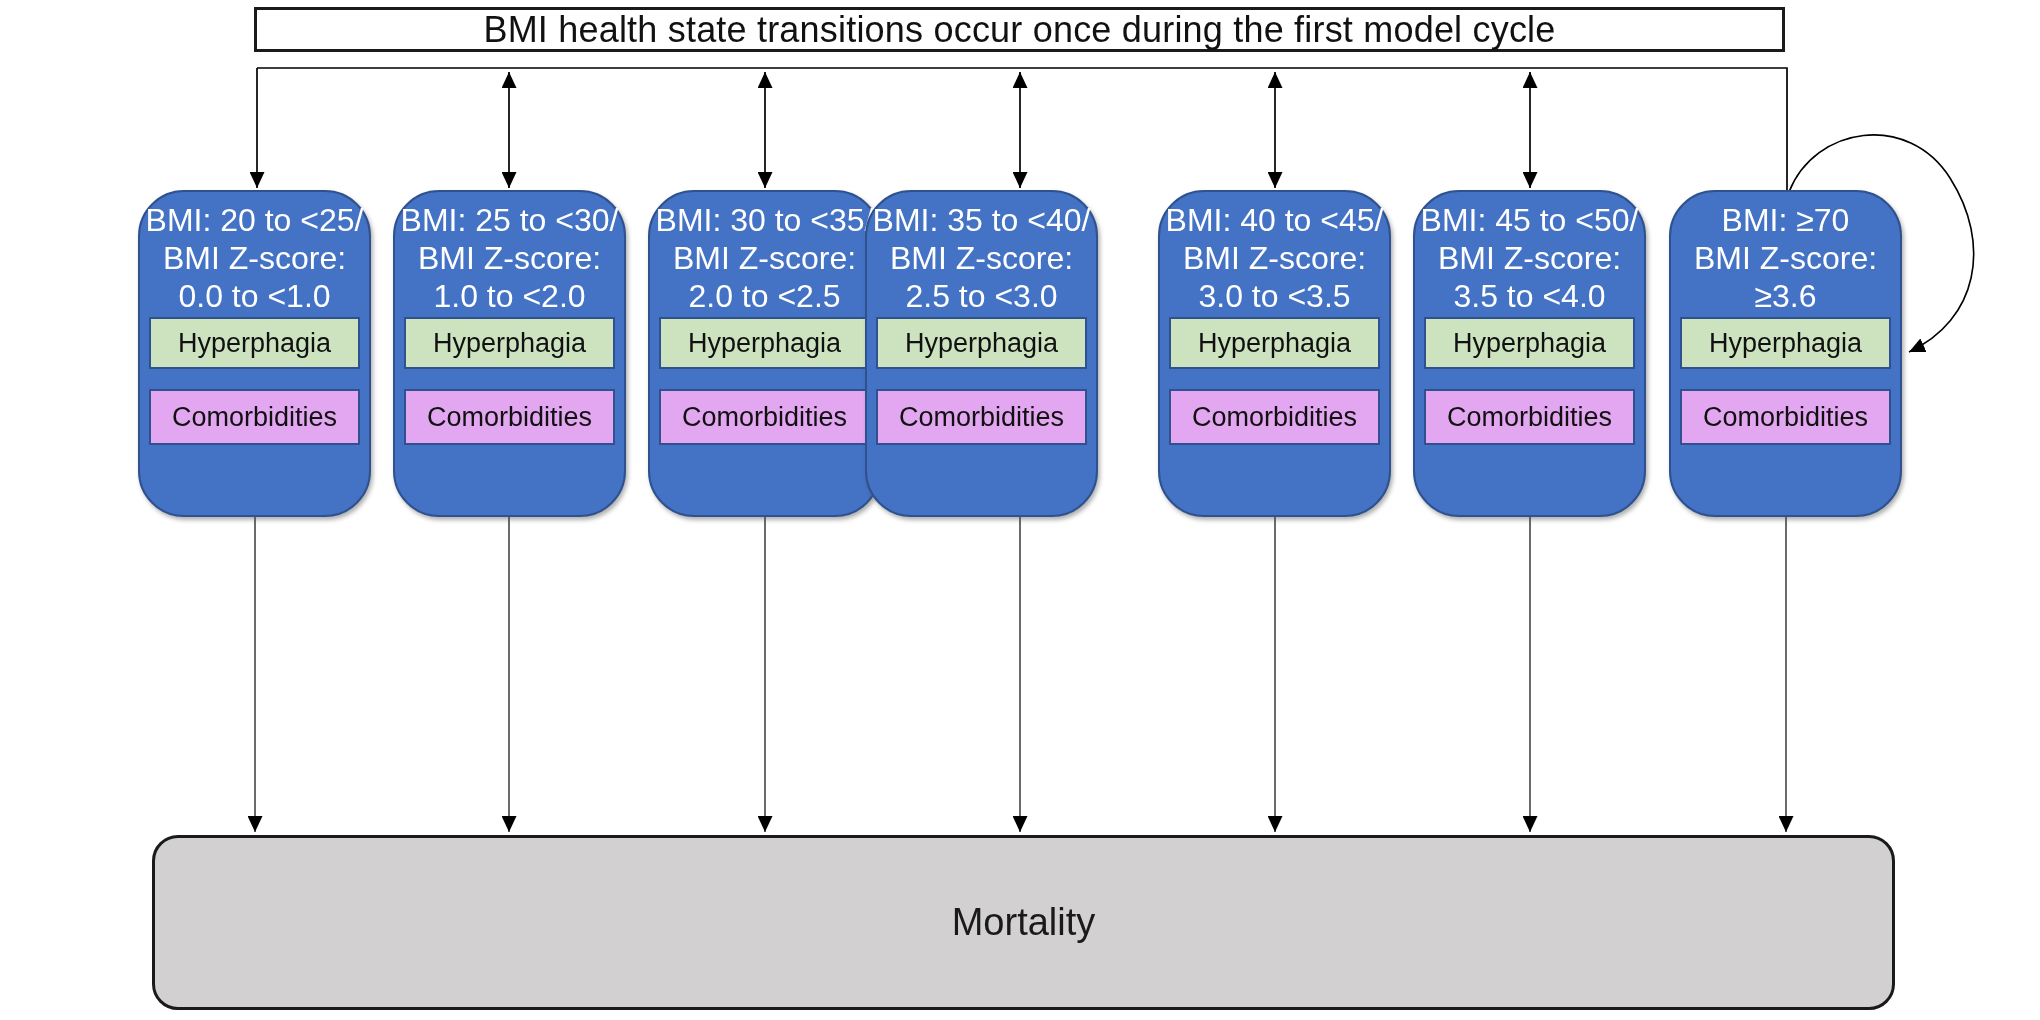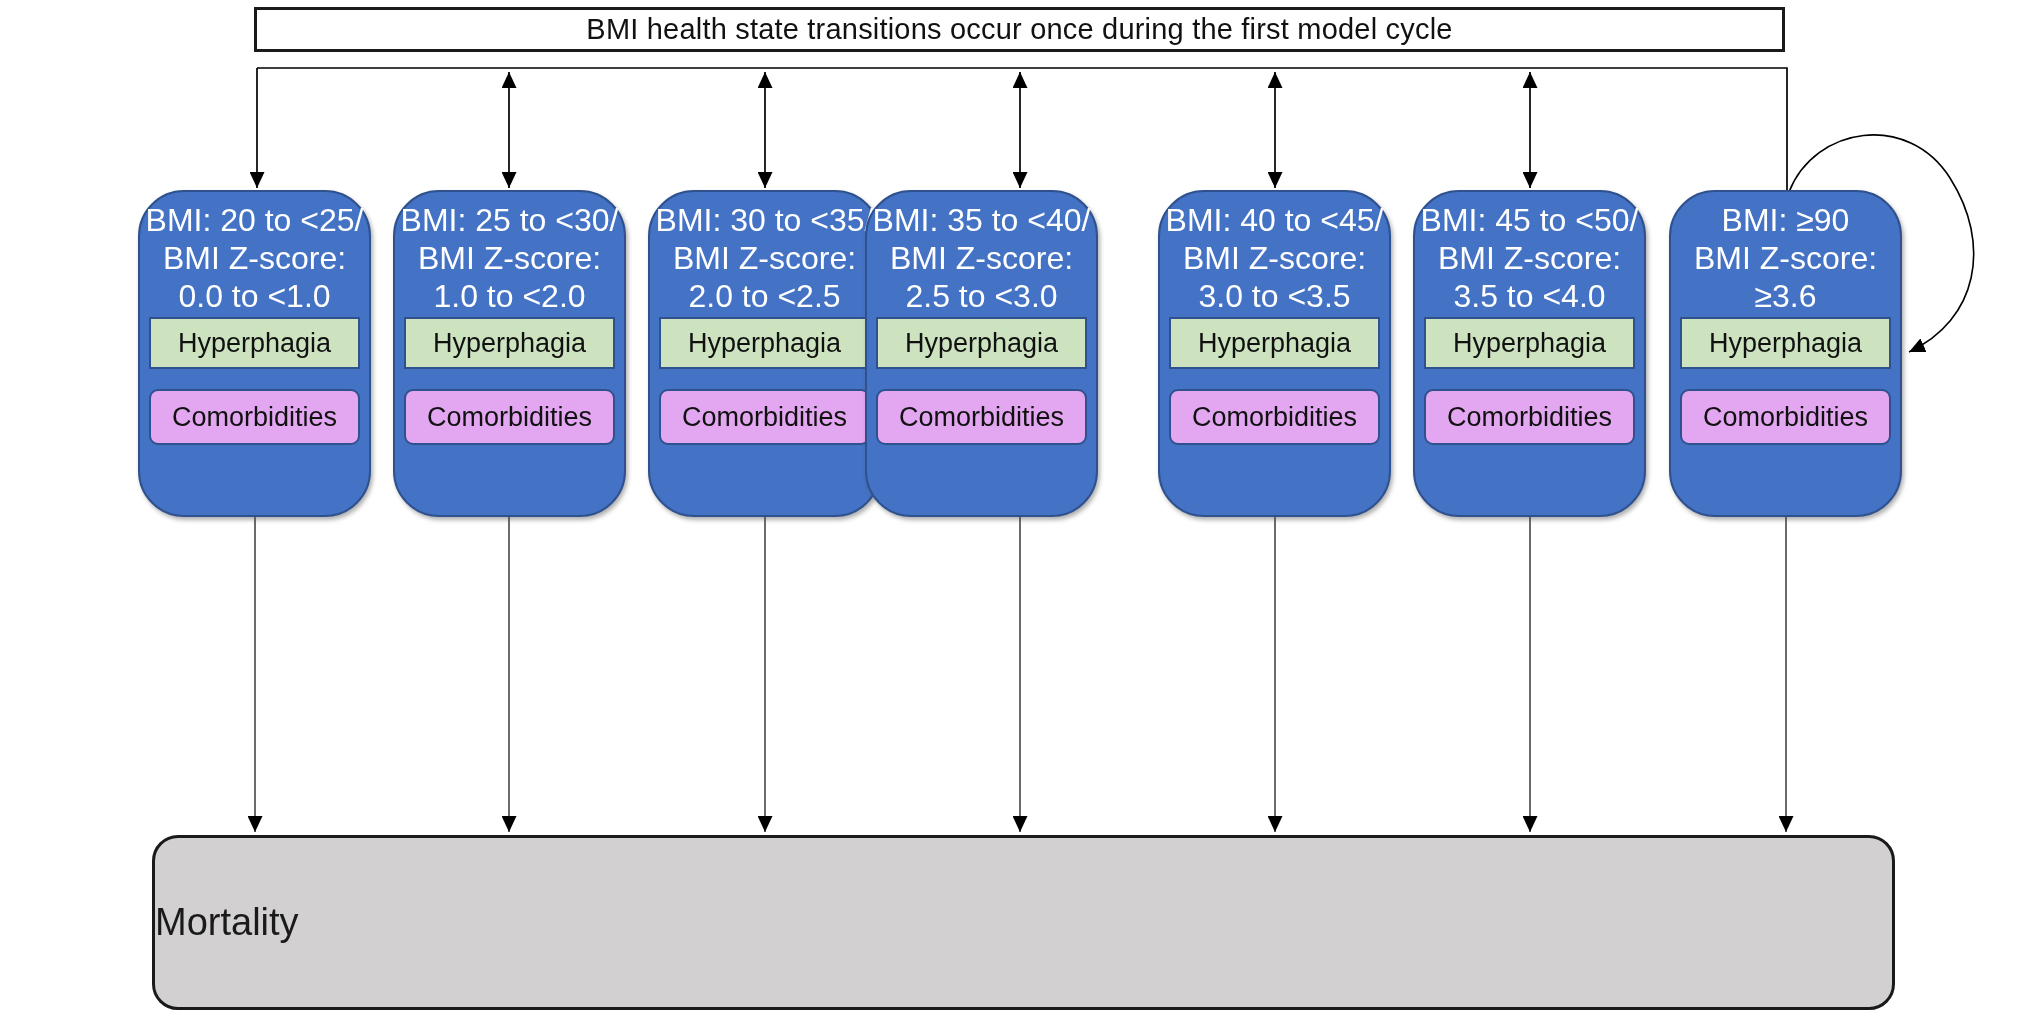--- a/index.html
+++ b/index.html
@@ -5,47 +5,47 @@
   html,body{margin:0;padding:0;background:#ffffff;overflow:hidden;}
   #canvas{
     position:relative;width:2040px;height:1020px;background:#ffffff;
     font-family:"Liberation Sans","DejaVu Sans",sans-serif;
   }
   
   .banner{
     position:absolute;left:254px;top:7px;width:1531px;height:45px;
     box-sizing:border-box;border:3px solid #1a1a1a;background:#ffffff;
     display:flex;align-items:center;justify-content:center;
-    font-size:29px;color:#111111;letter-spacing:0.2px;
+    font-size:36px;color:#111111;letter-spacing:0.2px;
   }
   
   #connectors{position:absolute;left:0;top:0;width:2040px;height:1020px;}
   
   .state{
     position:absolute;top:190px;width:233px;height:327px;box-sizing:border-box;
     background:#4472c4;border:2px solid #2f528f;border-radius:46px;
     box-shadow:2px 3px 4px rgba(80,80,80,0.45);
   }
   .state-title{
     margin-top:9px;height:114px;display:flex;flex-direction:column;
     align-items:center;justify-content:center;
     color:#ffffff;font-size:32px;line-height:38px;text-align:center;white-space:nowrap;
   }
   .substate{
     position:absolute;left:9px;right:9px;box-sizing:border-box;
     border:2px solid #2f528f;display:flex;align-items:center;justify-content:center;
     font-size:27px;color:#111111;white-space:nowrap;
   }
   .hyperphagia{top:125px;height:52px;background:#cde3c0;}
-  .comorbidities{top:197px;height:56px;background:#e3a6f0;border-radius:9px;}
+  .comorbidities{top:197px;height:56px;background:#e3a6f0;}
   
   .mortality{
     position:absolute;left:152px;top:835px;width:1743px;height:175px;box-sizing:border-box;
     background:#d2d0d0;border:3px solid #1a1a1a;border-radius:26px;
-    display:flex;align-items:center;justify-content:flex-start;
+    display:flex;align-items:center;justify-content:center;
     font-size:38px;color:#1a1a1a;
   }
 </style>
 </head>
 <body>
 
 <div id="canvas">
 
   <svg id="connectors" viewBox="0 0 2040 1020" xmlns="http://www.w3.org/2000/svg">
     <defs>
@@ -134,21 +134,21 @@
       <span>BMI: 45 to &lt;50/</span>
       <span>BMI Z-score:</span>
       <span>3.5 to &lt;4.0</span>
     </div>
     <div class="substate hyperphagia">Hyperphagia</div>
     <div class="substate comorbidities">Comorbidities</div>
   </div>
 
   <div class="state" style="left:1669px">
     <div class="state-title">
-      <span>BMI: ≥90</span>
+      <span>BMI: ≥70</span>
       <span>BMI Z-score:</span>
       <span>≥3.6</span>
     </div>
     <div class="substate hyperphagia">Hyperphagia</div>
     <div class="substate comorbidities">Comorbidities</div>
   </div>
 
   <div class="mortality">
     <span>Mortality</span>
   </div>

